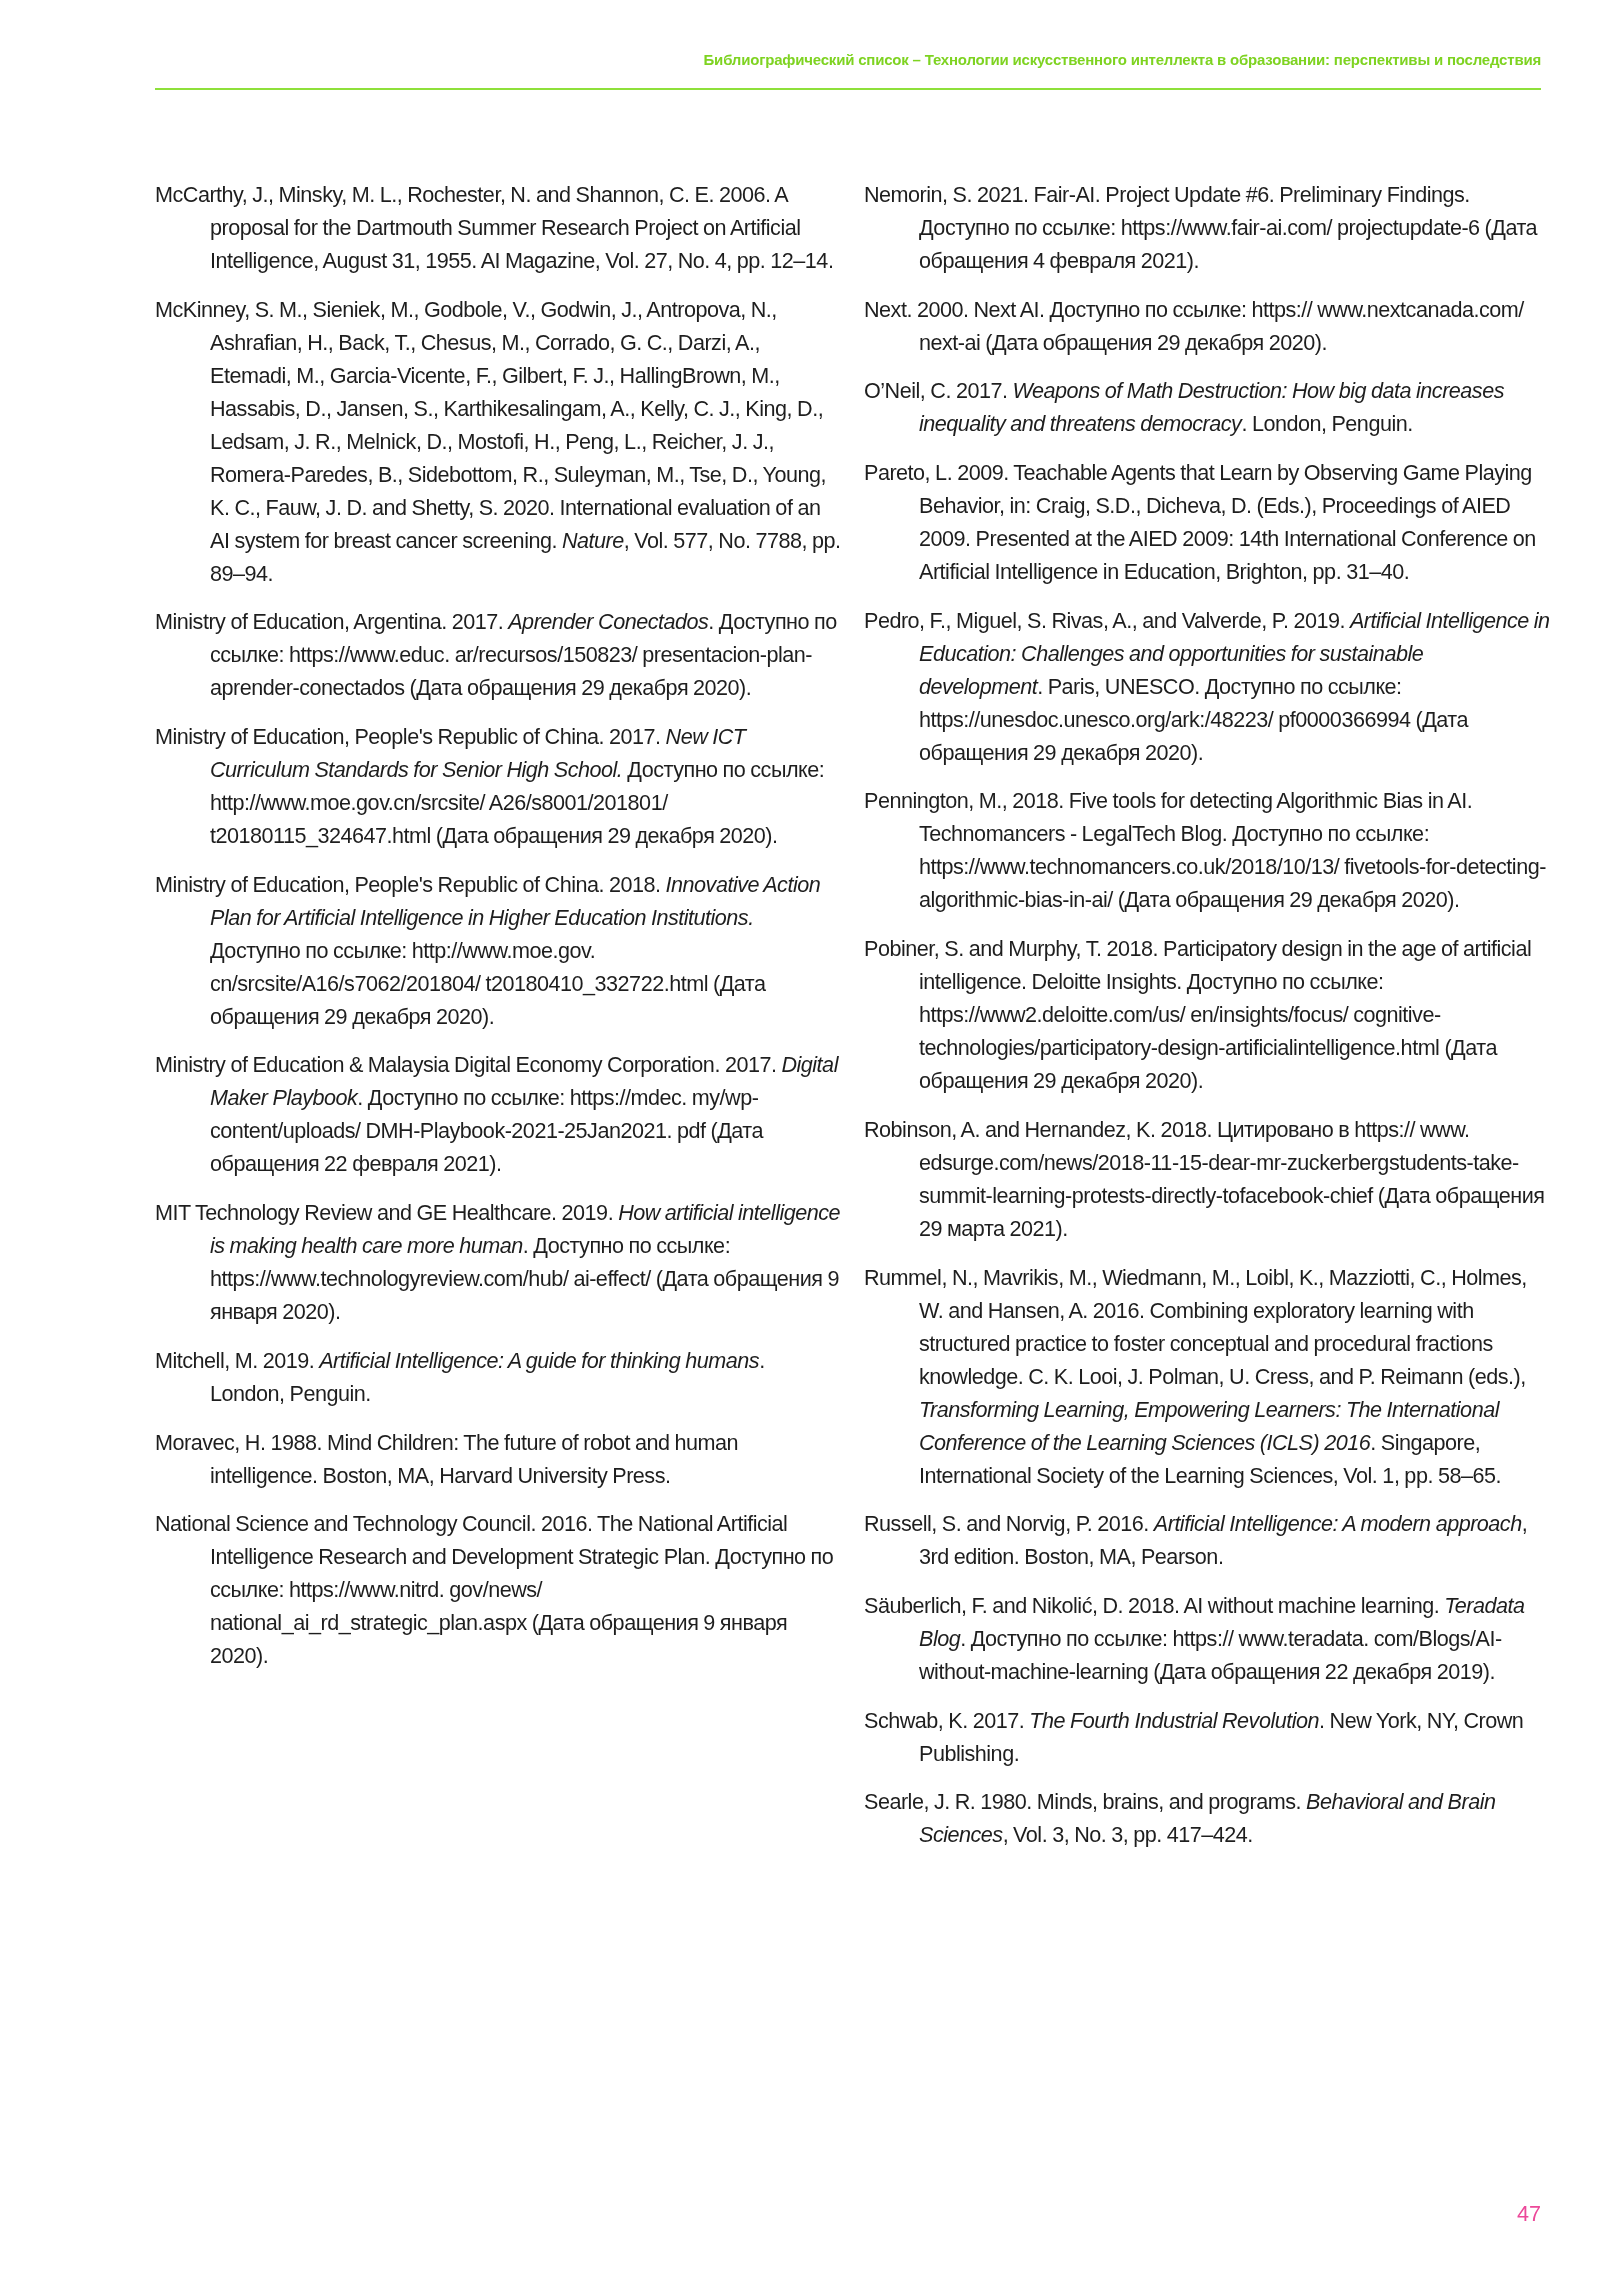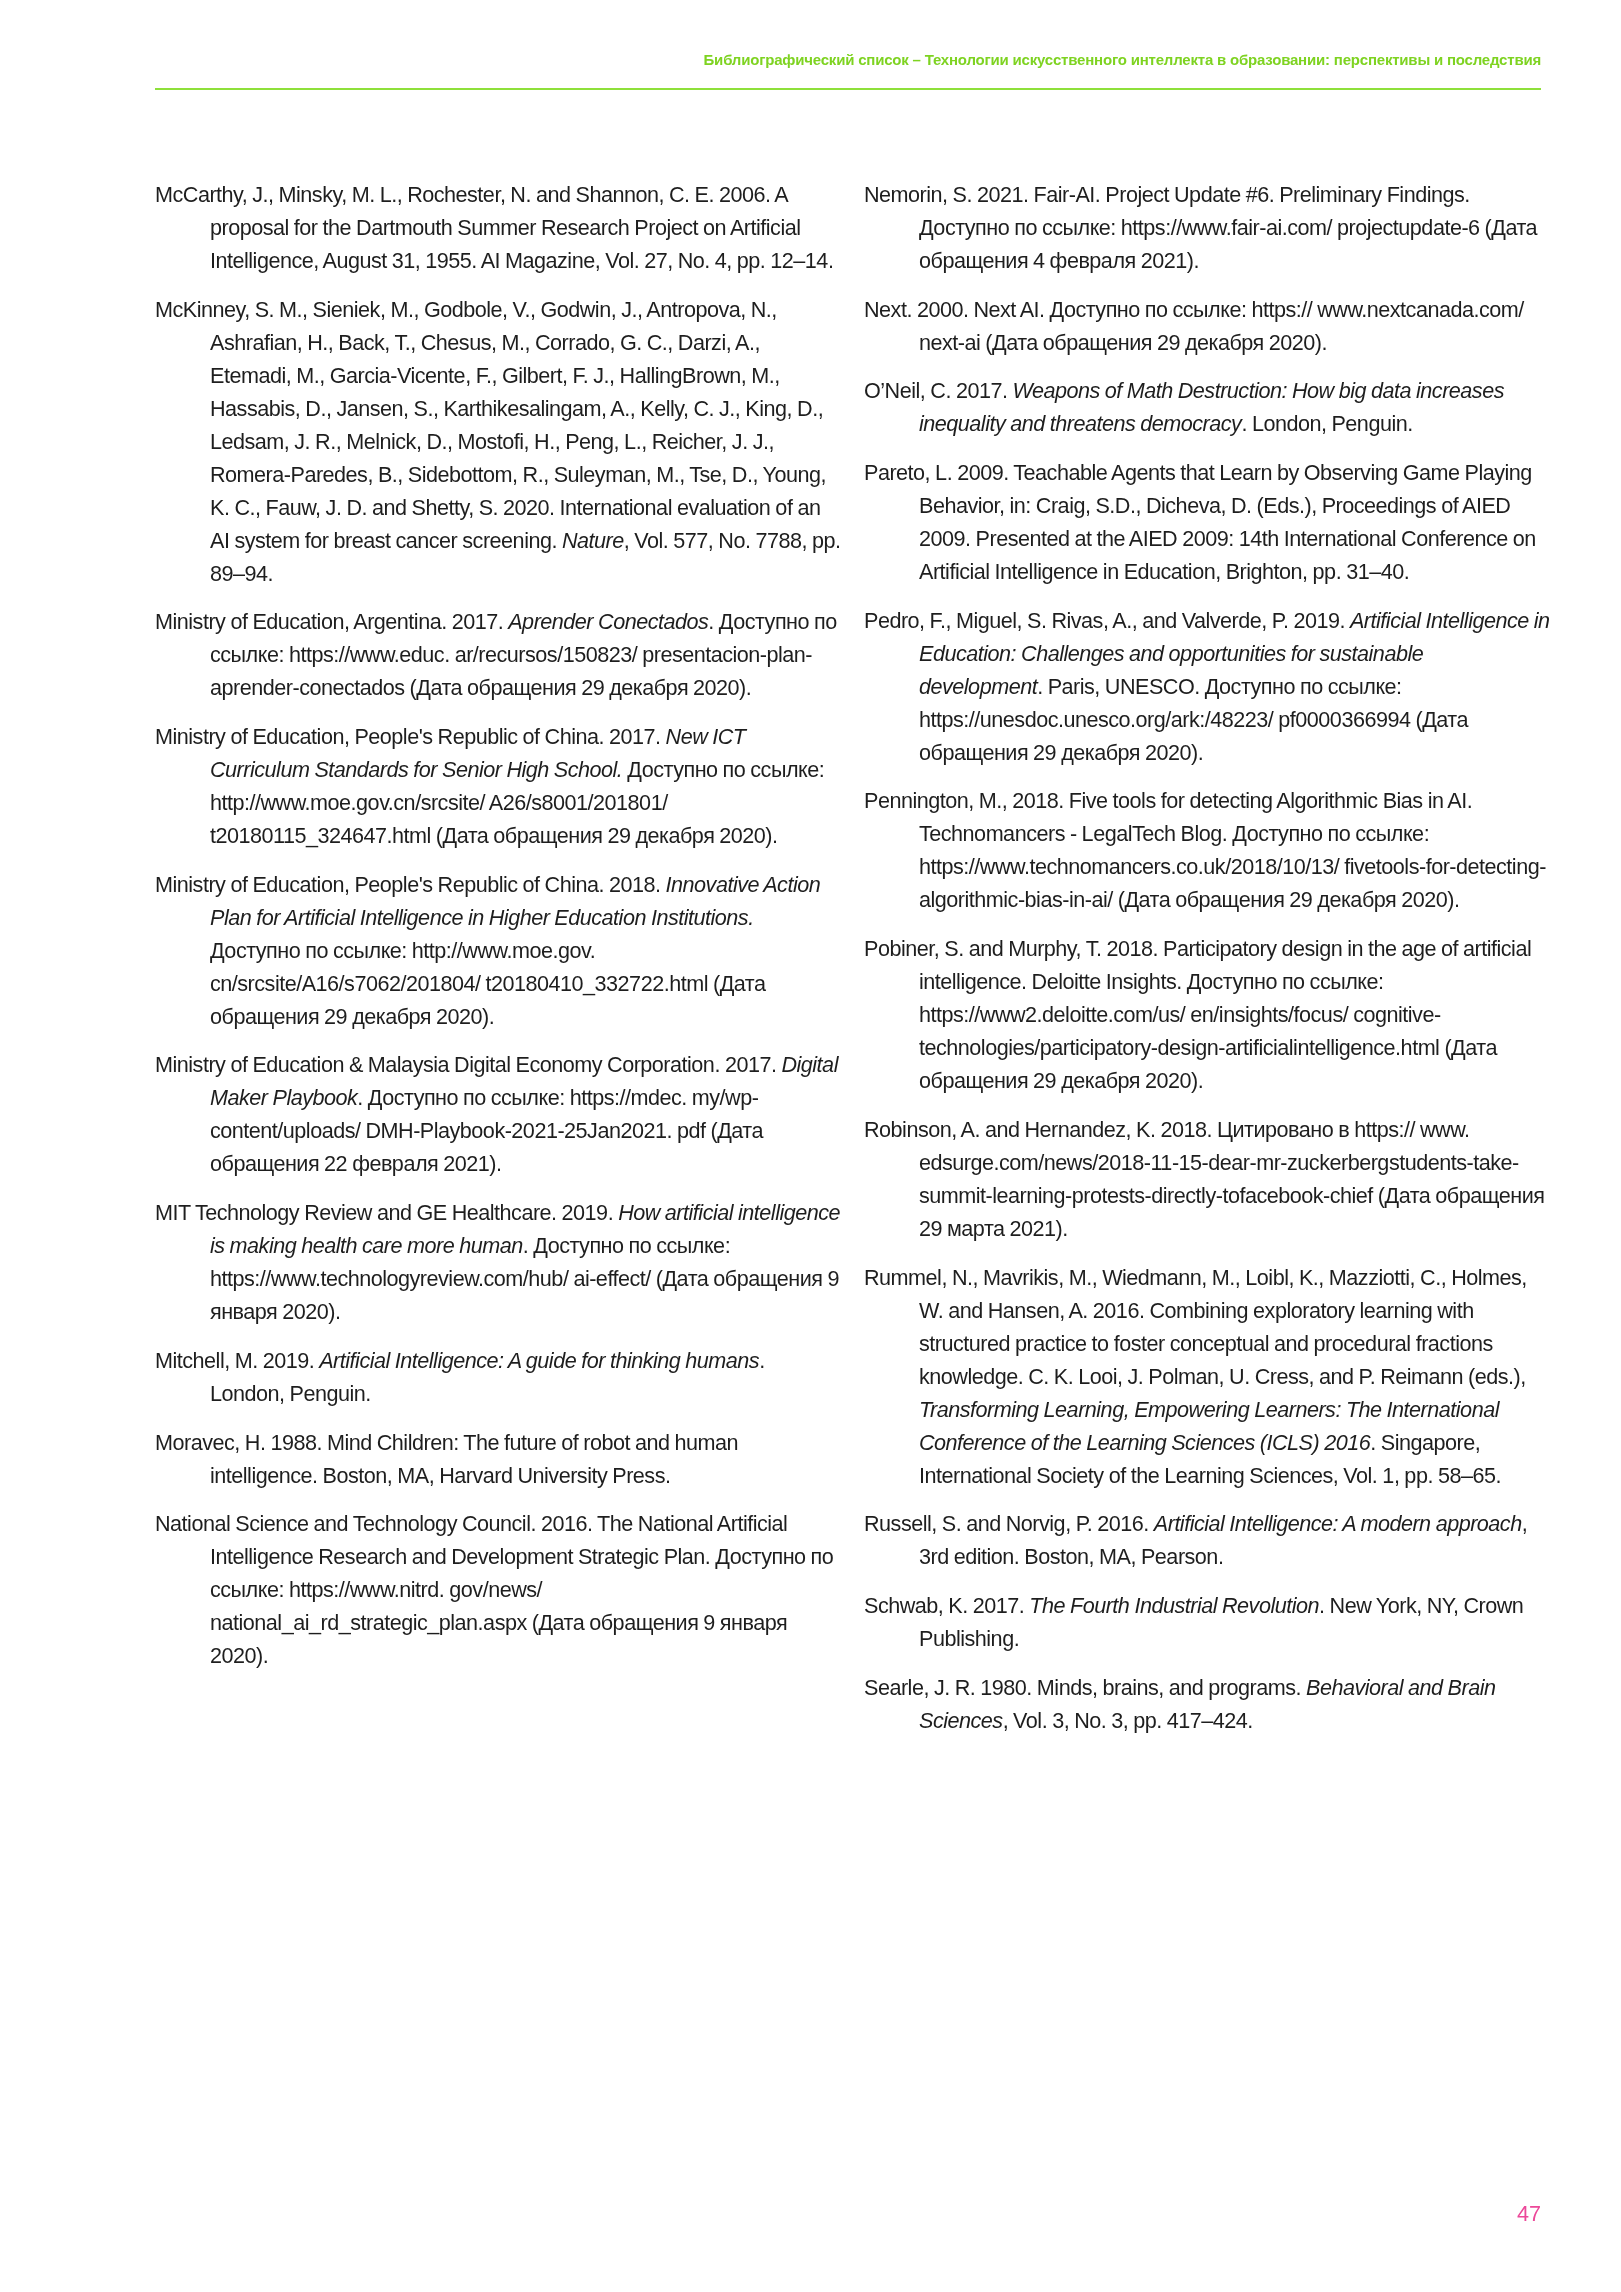--- a/index.html
+++ b/index.html
@@ -38,18 +38,19 @@
     <p class="entry"><span>Nemorin, S. 2021. Fair-AI. Project Update #6. Preliminary Findings. Доступно по ссылке: https://www.fair-ai.com/ projectupdate-6 (Дата обращения 4 февраля 2021).</span></p>
     <p class="entry"><span>Next. 2000. Next AI. Доступно по ссылке: https:// www.nextcanada.com/ next-ai (Дата обращения 29 декабря 2020).</span></p>
     <p class="entry"><span>O’Neil, C. 2017. </span><i>Weapons of Math Destruction: How big data increases inequality and threatens democracy</i><span>. London, Penguin.</span></p>
     <p class="entry"><span>Pareto, L. 2009. Teachable Agents that Learn by Observing Game Playing Behavior, in: Craig, S.D., Dicheva, D. (Eds.), Proceedings of AIED 2009. Presented at the AIED 2009: 14th International Conference on Artificial Intelligence in Education, Brighton, pp. 31–40.</span></p>
     <p class="entry"><span>Pedro, F., Miguel, S. Rivas, A., and Valverde, P. 2019. </span><i>Artificial Intelligence in Education: Challenges and opportunities for sustainable development</i><span>. Paris, UNESCO. Доступно по ссылке: https://unesdoc.unesco.org/ark:/48223/ pf0000366994 (Дата обращения 29 декабря 2020).</span></p>
     <p class="entry"><span>Pennington, M., 2018. Five tools for detecting Algorithmic Bias in AI. Technomancers - LegalTech Blog. Доступно по ссылке: https://www.technomancers.co.uk/2018/10/13/ fivetools-for-detecting-algorithmic-bias-in-ai/ (Дата обращения 29 декабря 2020).</span></p>
     <p class="entry"><span>Pobiner, S. and Murphy, T. 2018. Participatory design in the age of artificial intelligence. Deloitte Insights. Доступно по ссылке: https://www2.deloitte.com/us/ en/insights/focus/ cognitive-technologies/participatory-design-artificialintelligence.html (Дата обращения 29 декабря 2020).</span></p>
     <p class="entry"><span>Robinson, A. and Hernandez, K. 2018. Цитировано в https:// www. edsurge.com/news/2018-11-15-dear-mr-zuckerbergstudents-take-summit-learning-protests-directly-tofacebook-chief (Дата обращения 29 марта 2021).</span></p>
     <p class="entry"><span>Rummel, N., Mavrikis, M., Wiedmann, M., Loibl, K., Mazziotti, C., Holmes, W. and Hansen, A. 2016. Combining exploratory learning with structured practice to foster conceptual and procedural fractions knowledge. C. K. Looi, J. Polman, U. Cress, and P. Reimann (eds.), </span><i>Transforming Learning, Empowering Learners: The International Conference of the Learning Sciences (ICLS) 2016</i><span>. Singapore, International Society of the Learning Sciences, Vol. 1, pp. 58–65.</span></p>
     <p class="entry"><span>Russell, S. and Norvig, P. 2016. </span><i>Artificial Intelligence: A modern approach</i><span>, 3rd edition. Boston, MA, Pearson.</span></p>
+    <p class="entry"><span>Säuberlich, F. and Nikolić, D. 2018. AI without machine learning. </span><i>Teradata Blog</i><span>. Доступно по ссылке: https:// www.teradata. com/Blogs/AI-without-machine-learning (Дата обращения 22 декабря 2019).</span></p>
     <p class="entry"><span>Schwab, K. 2017. </span><i>The Fourth Industrial Revolution</i><span>. New York, NY, Crown Publishing.</span></p>
     <p class="entry"><span>Searle, J. R. 1980. Minds, brains, and programs. </span><i>Behavioral and Brain Sciences</i><span>, Vol. 3, No. 3, pp. 417–424.</span></p>
   </div>
 
 <div class="page-number">47</div>
 
 
 </body></html>

